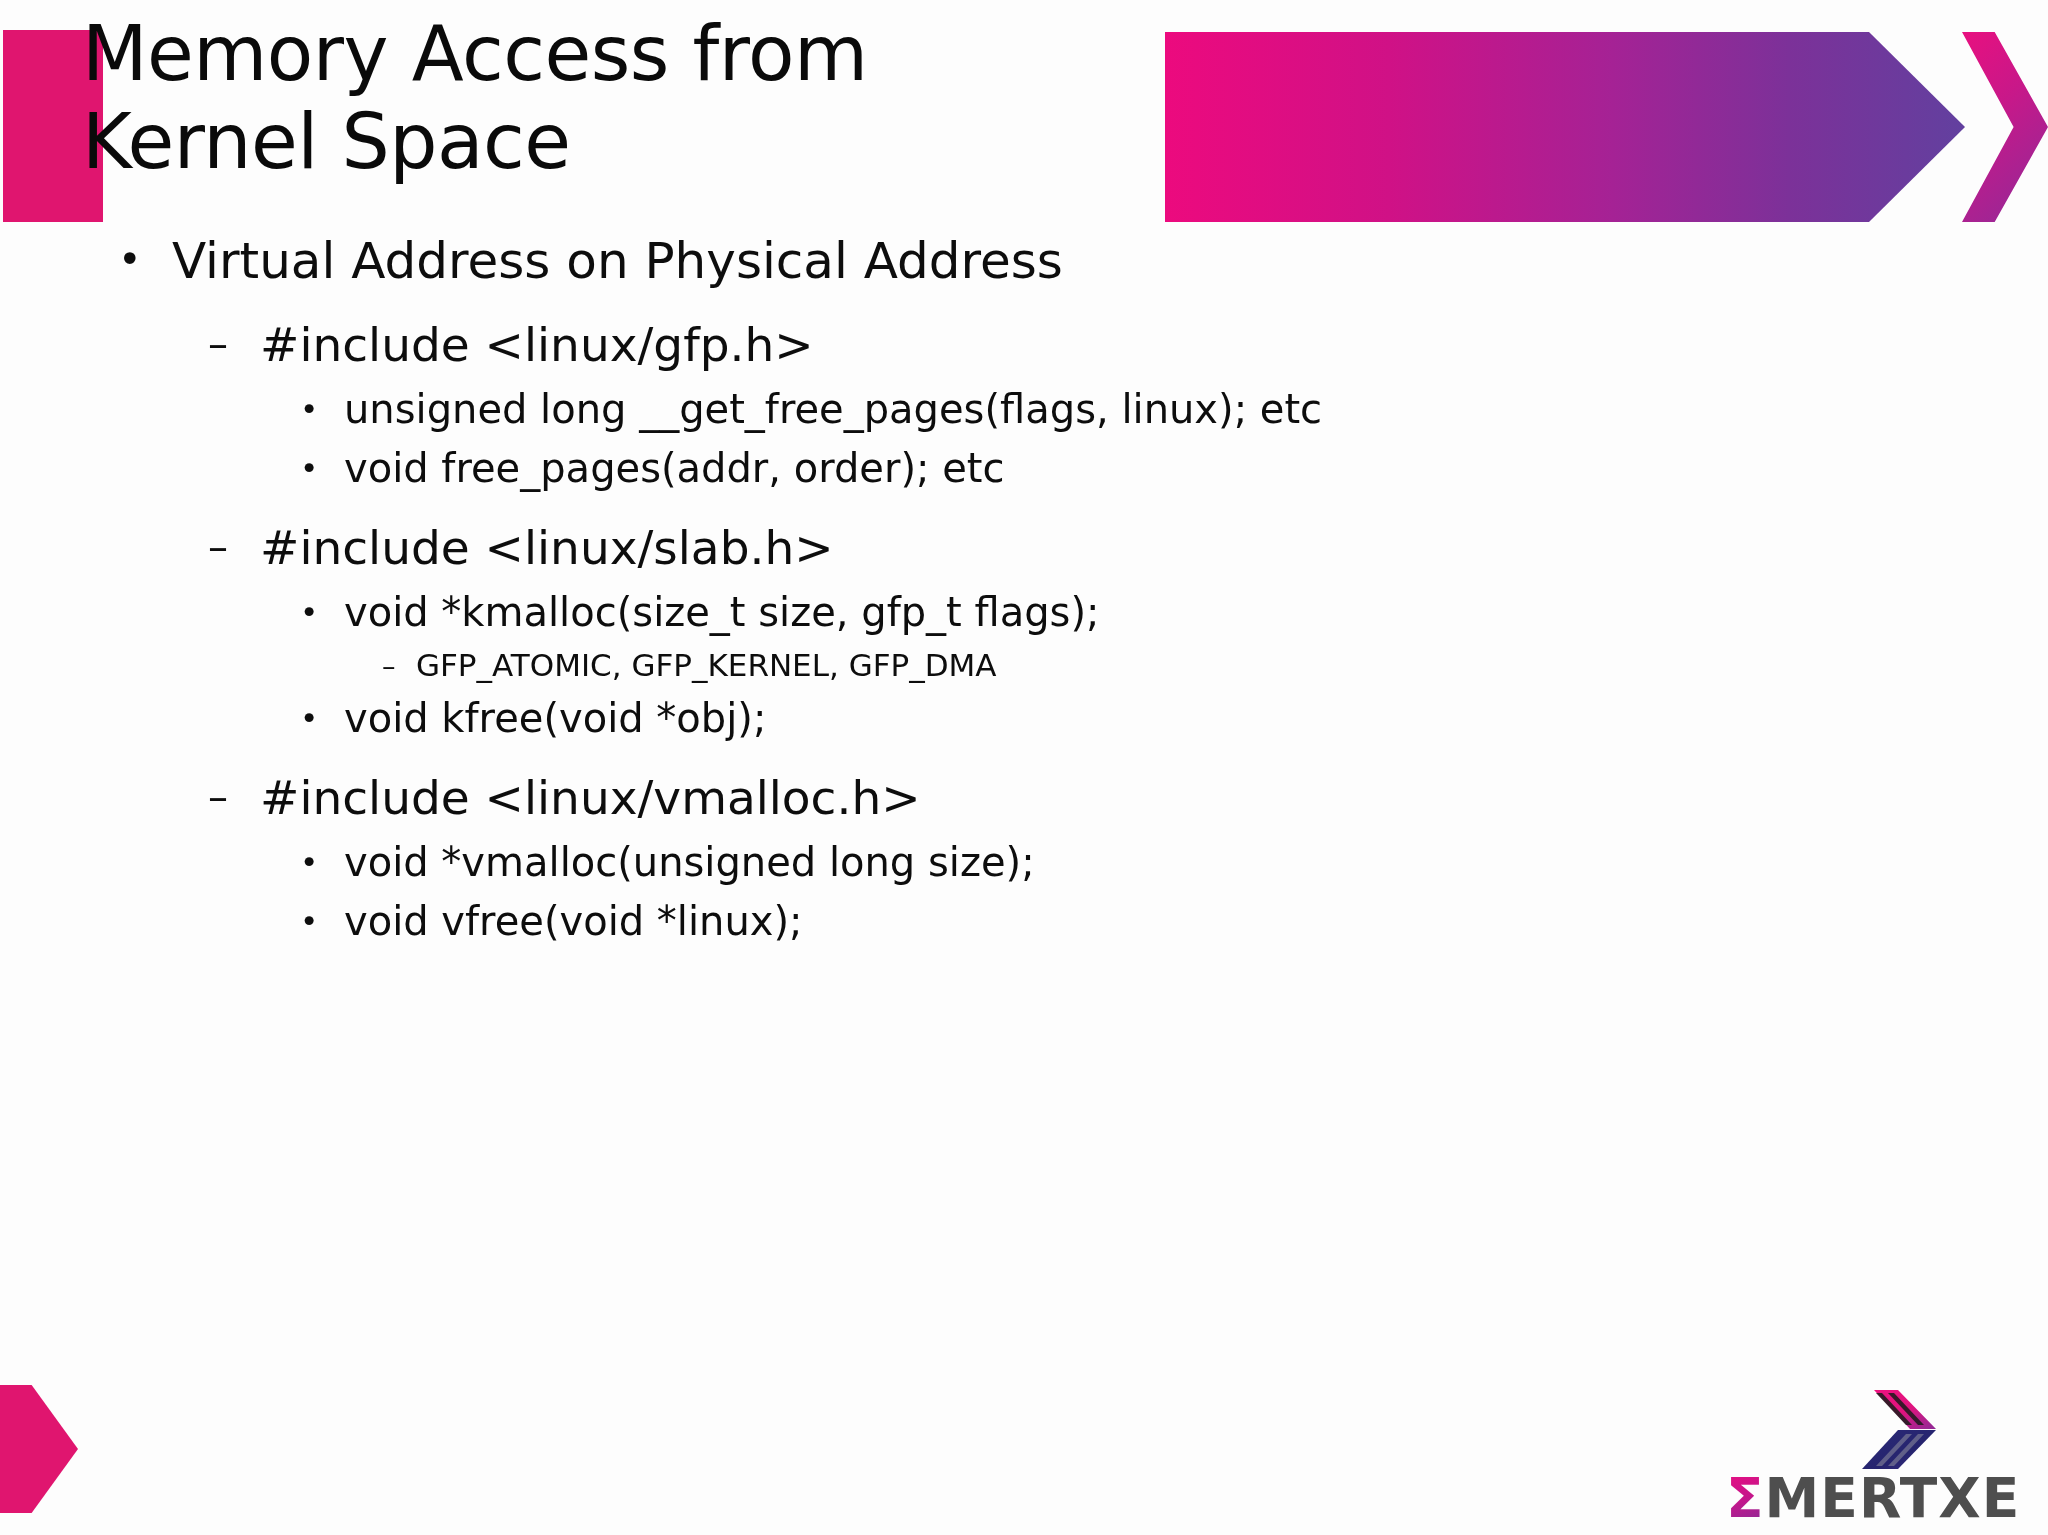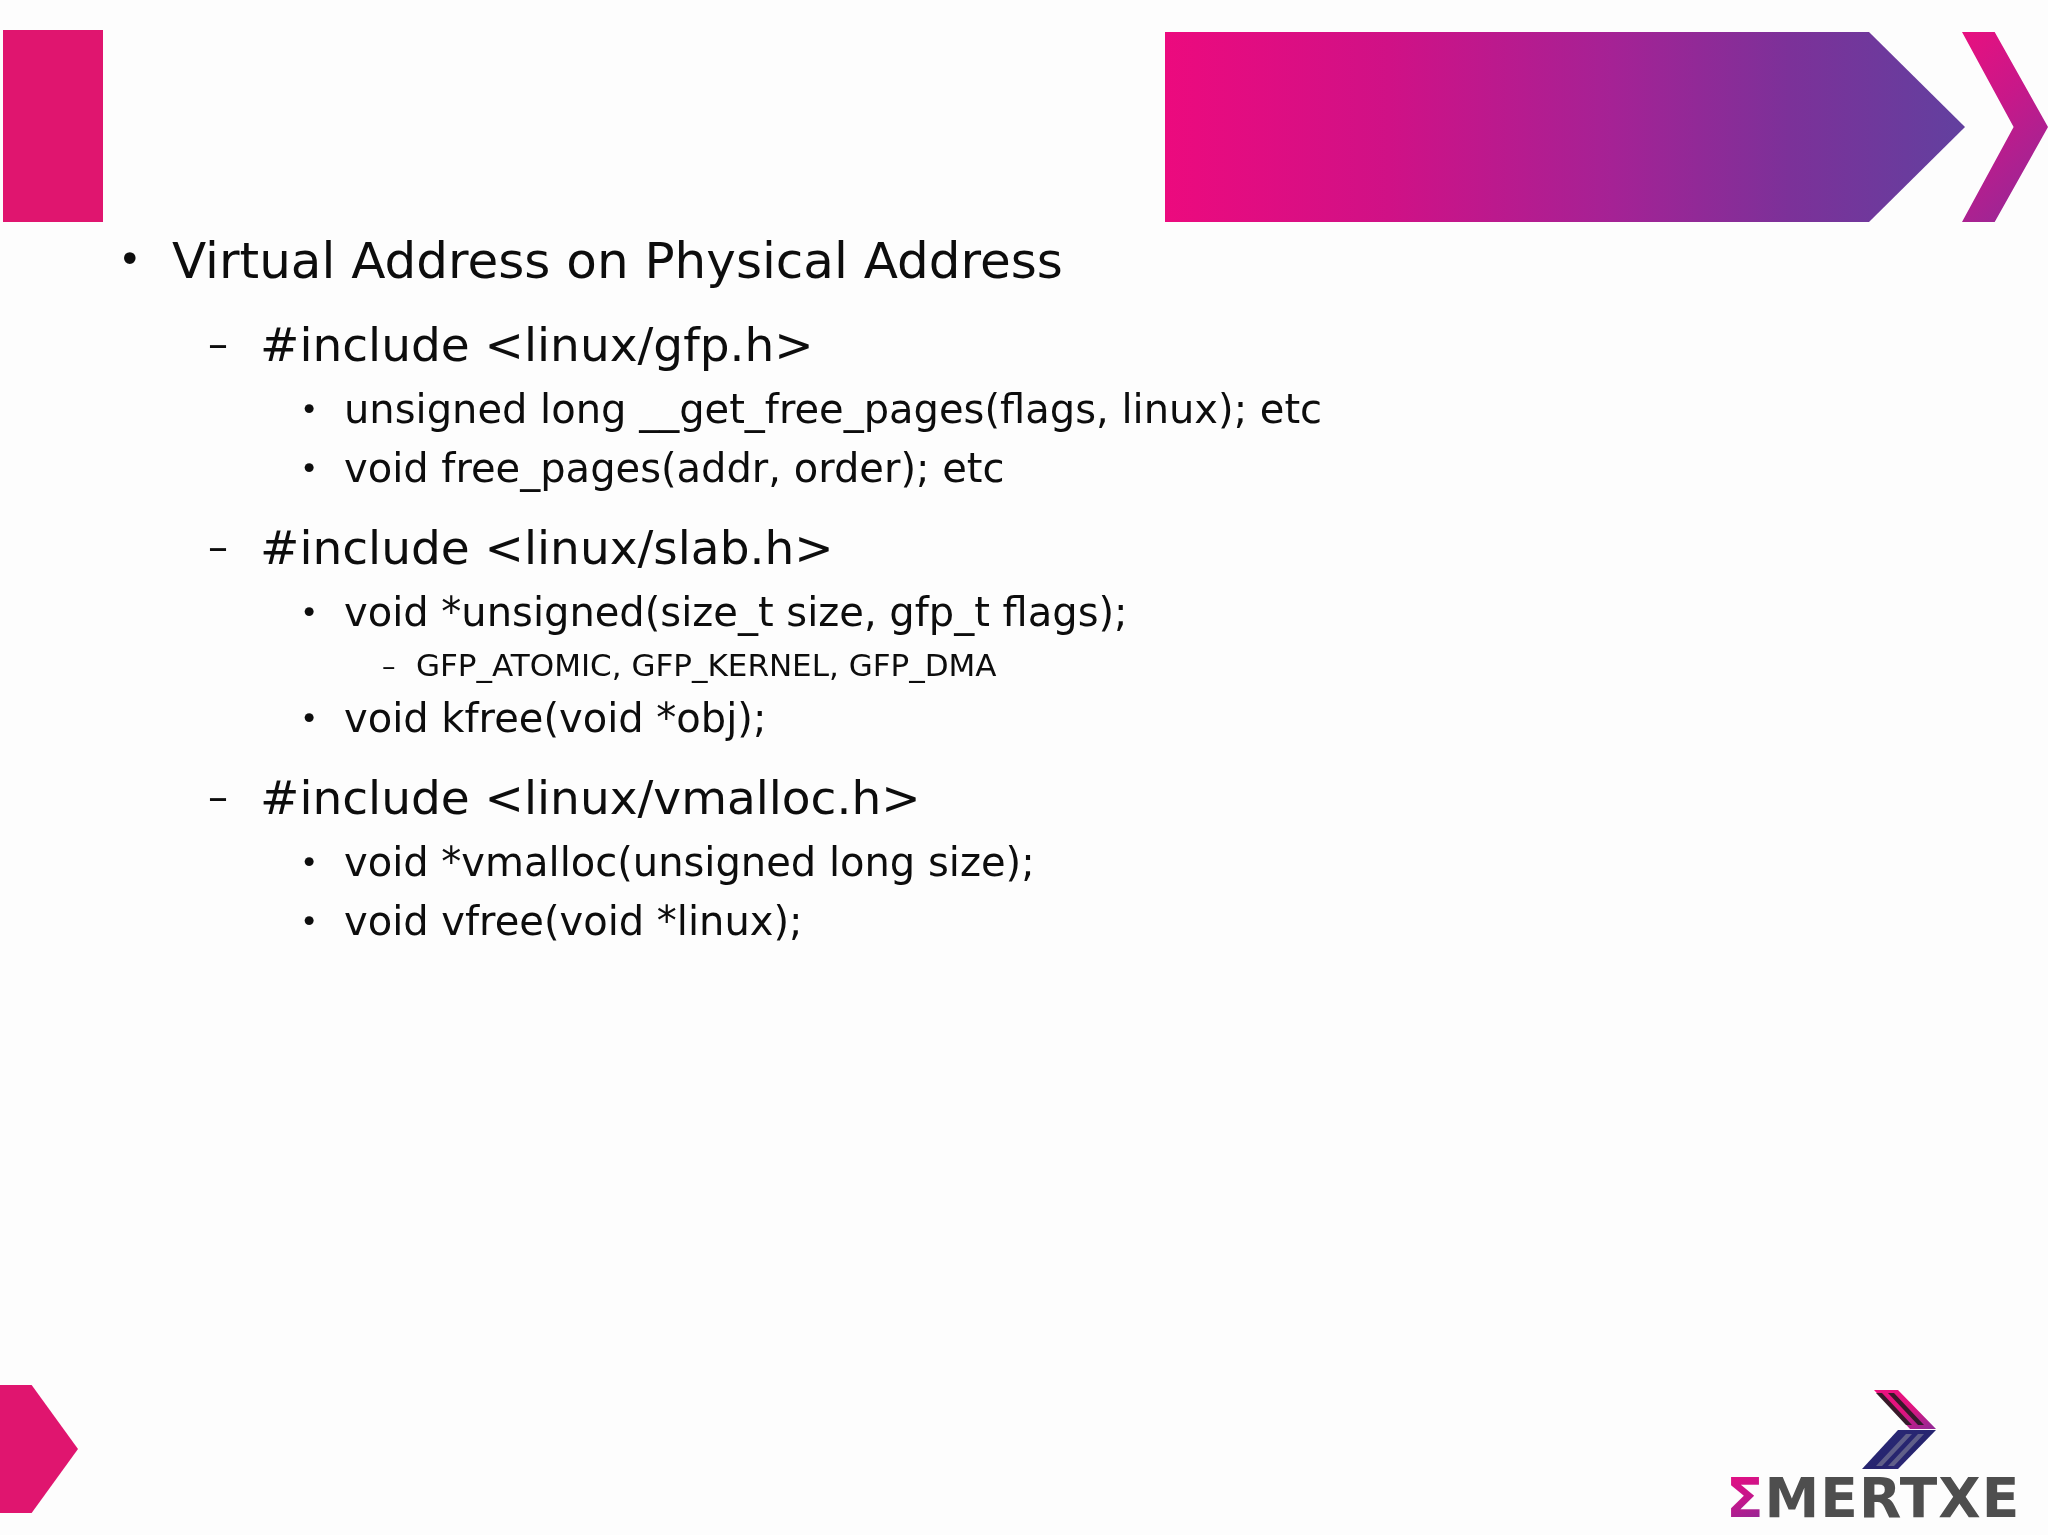--- a/index.html
+++ b/index.html
@@ -180,20 +180,24 @@
 </head>
 <body>
 
 <div id="slide">
 
   <div class="corner-block"></div>
 
   <div class="header-bar"></div>
   <div class="header-chevron"></div>
 
+  <div class="slide-title">
+    <span class="tline">Memory Access from</span>
+    <span class="tline">Kernel Space</span>
+  </div>
 
   <div class="body-area">
 
     <div class="row lvl1">
       <span class="mark">•</span>
       <span class="txt">Virtual Address on Physical Address</span>
     </div>
 
     <div class="gap-sm"></div>
 
@@ -211,21 +215,21 @@
     </div>
 
     <div class="gap-md"></div>
 
     <div class="row lvl2">
       <span class="mark">–</span>
       <span class="txt">#include &lt;linux/slab.h&gt;</span>
     </div>
     <div class="row lvl3">
       <span class="mark">•</span>
-      <span class="txt">void *unsigned(size_t size, gfp_t flags);</span>
+      <span class="txt">void *kmalloc(size_t size, gfp_t flags);</span>
     </div>
     <div class="row lvl4">
       <span class="mark">–</span>
       <span class="txt">GFP_ATOMIC, GFP_KERNEL, GFP_DMA</span>
     </div>
     <div class="row lvl3">
       <span class="mark">•</span>
       <span class="txt">void kfree(void *obj);</span>
     </div>
 

